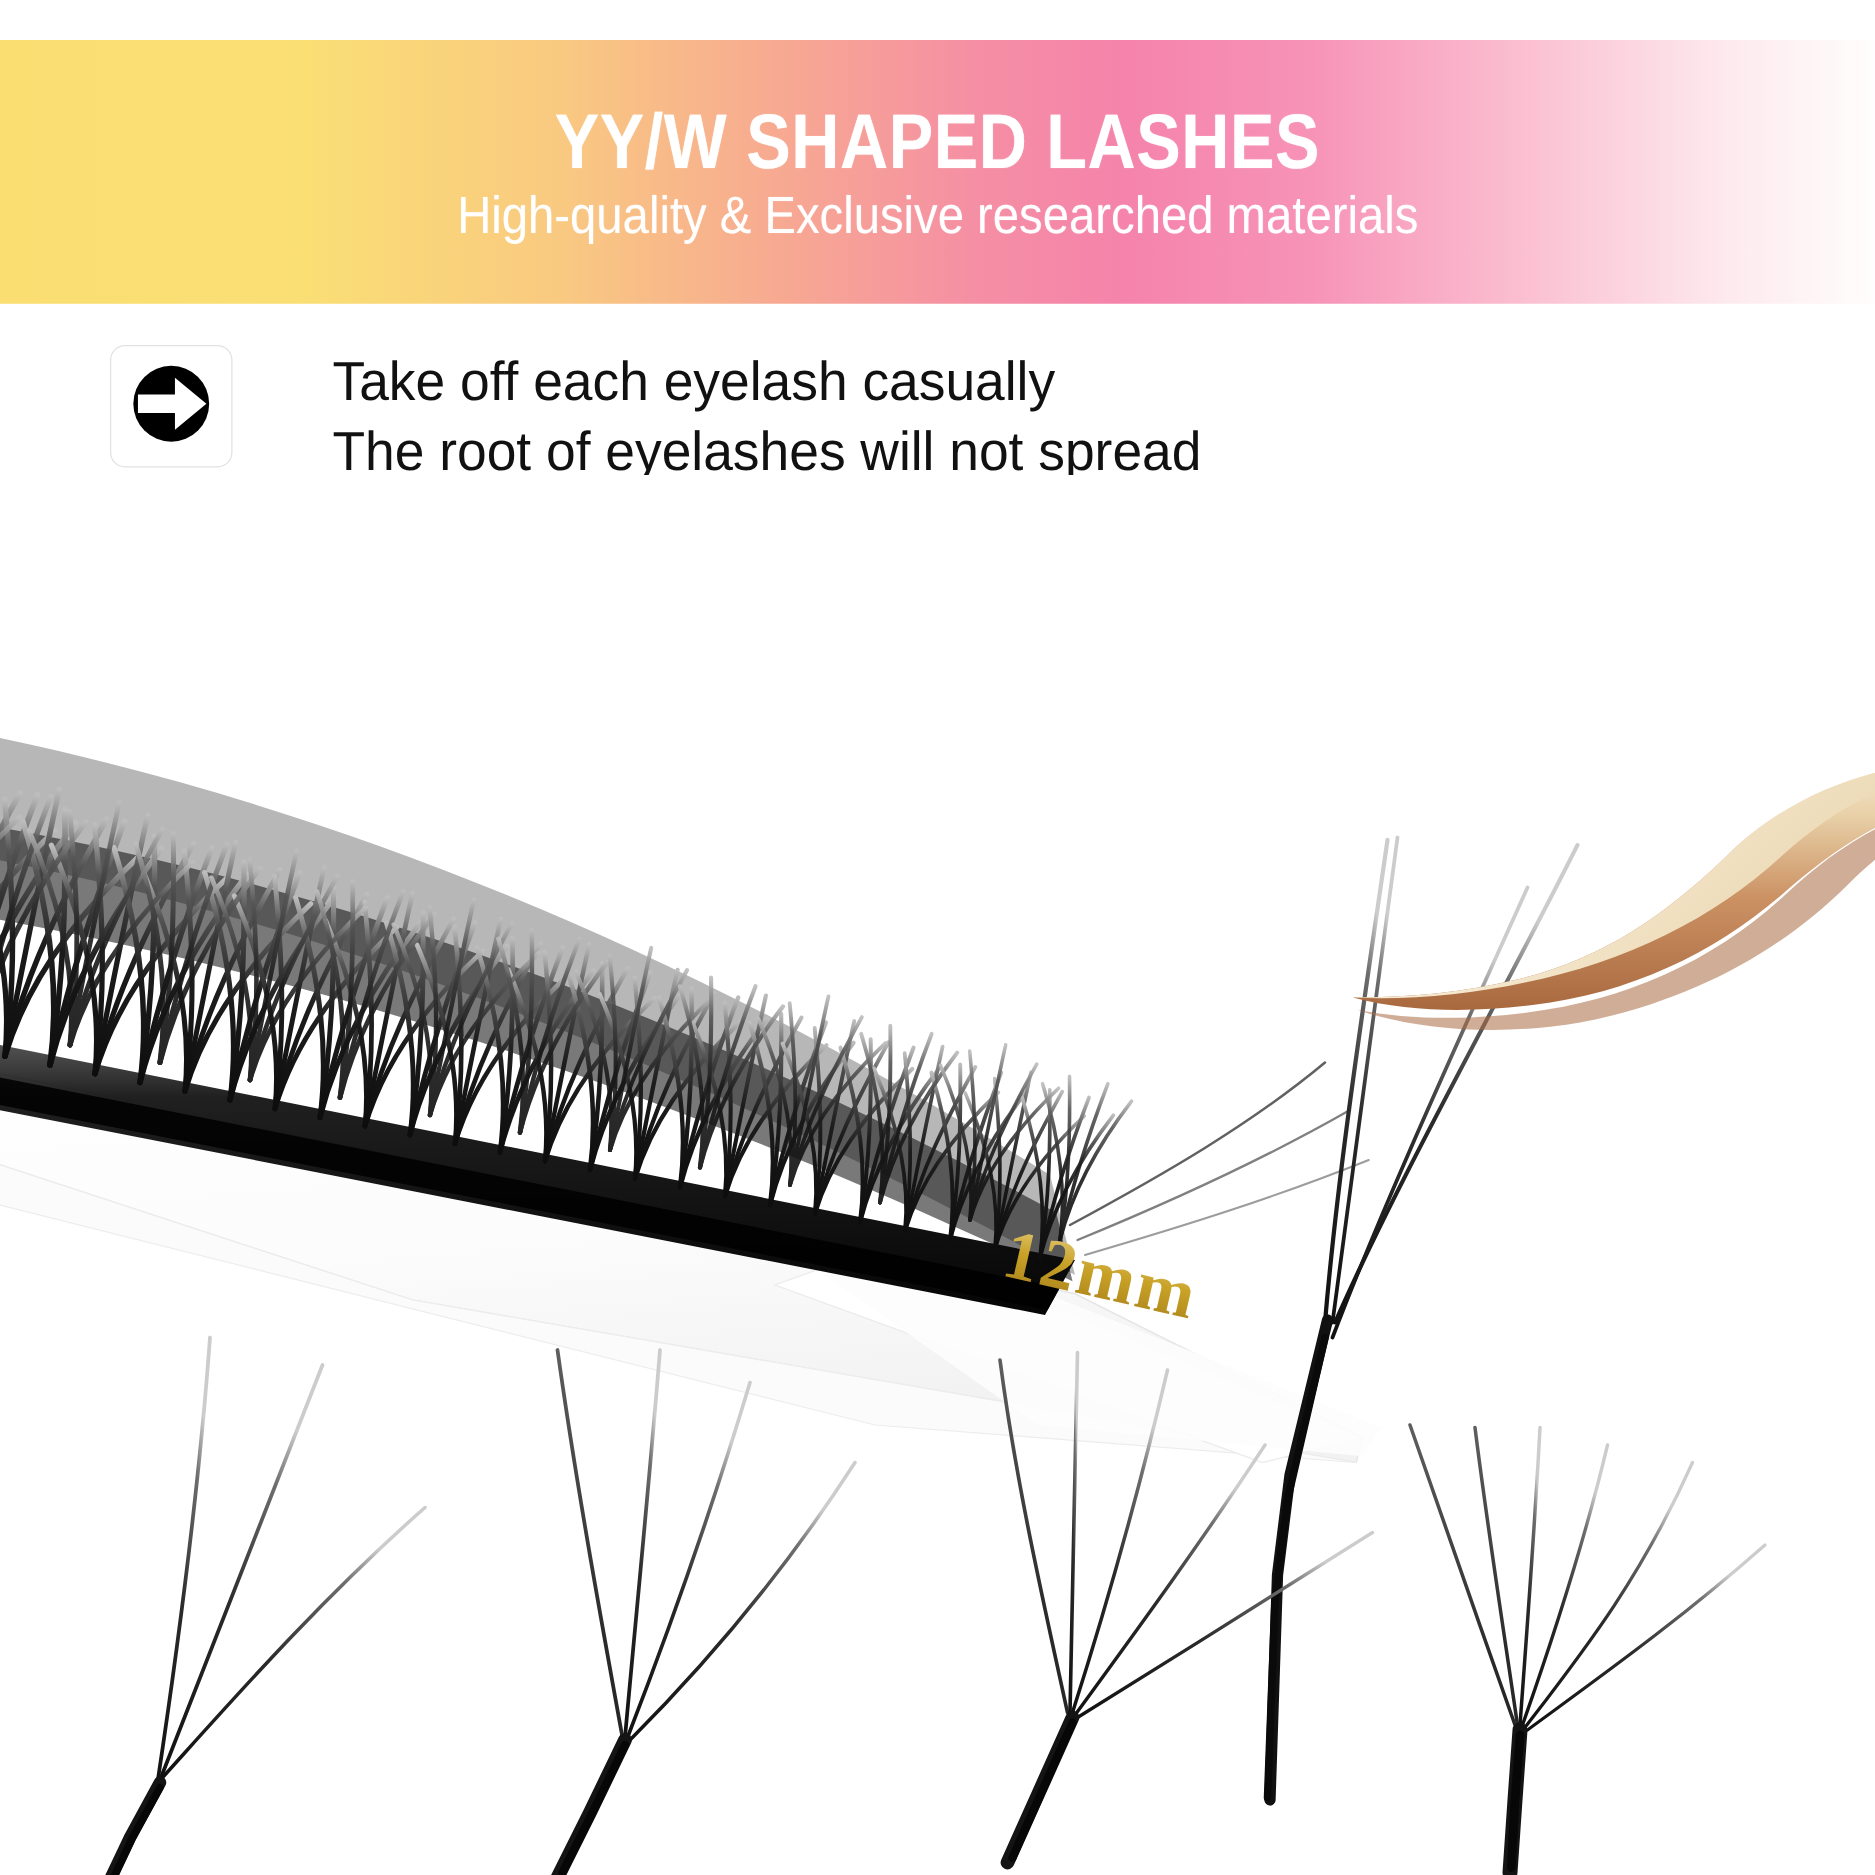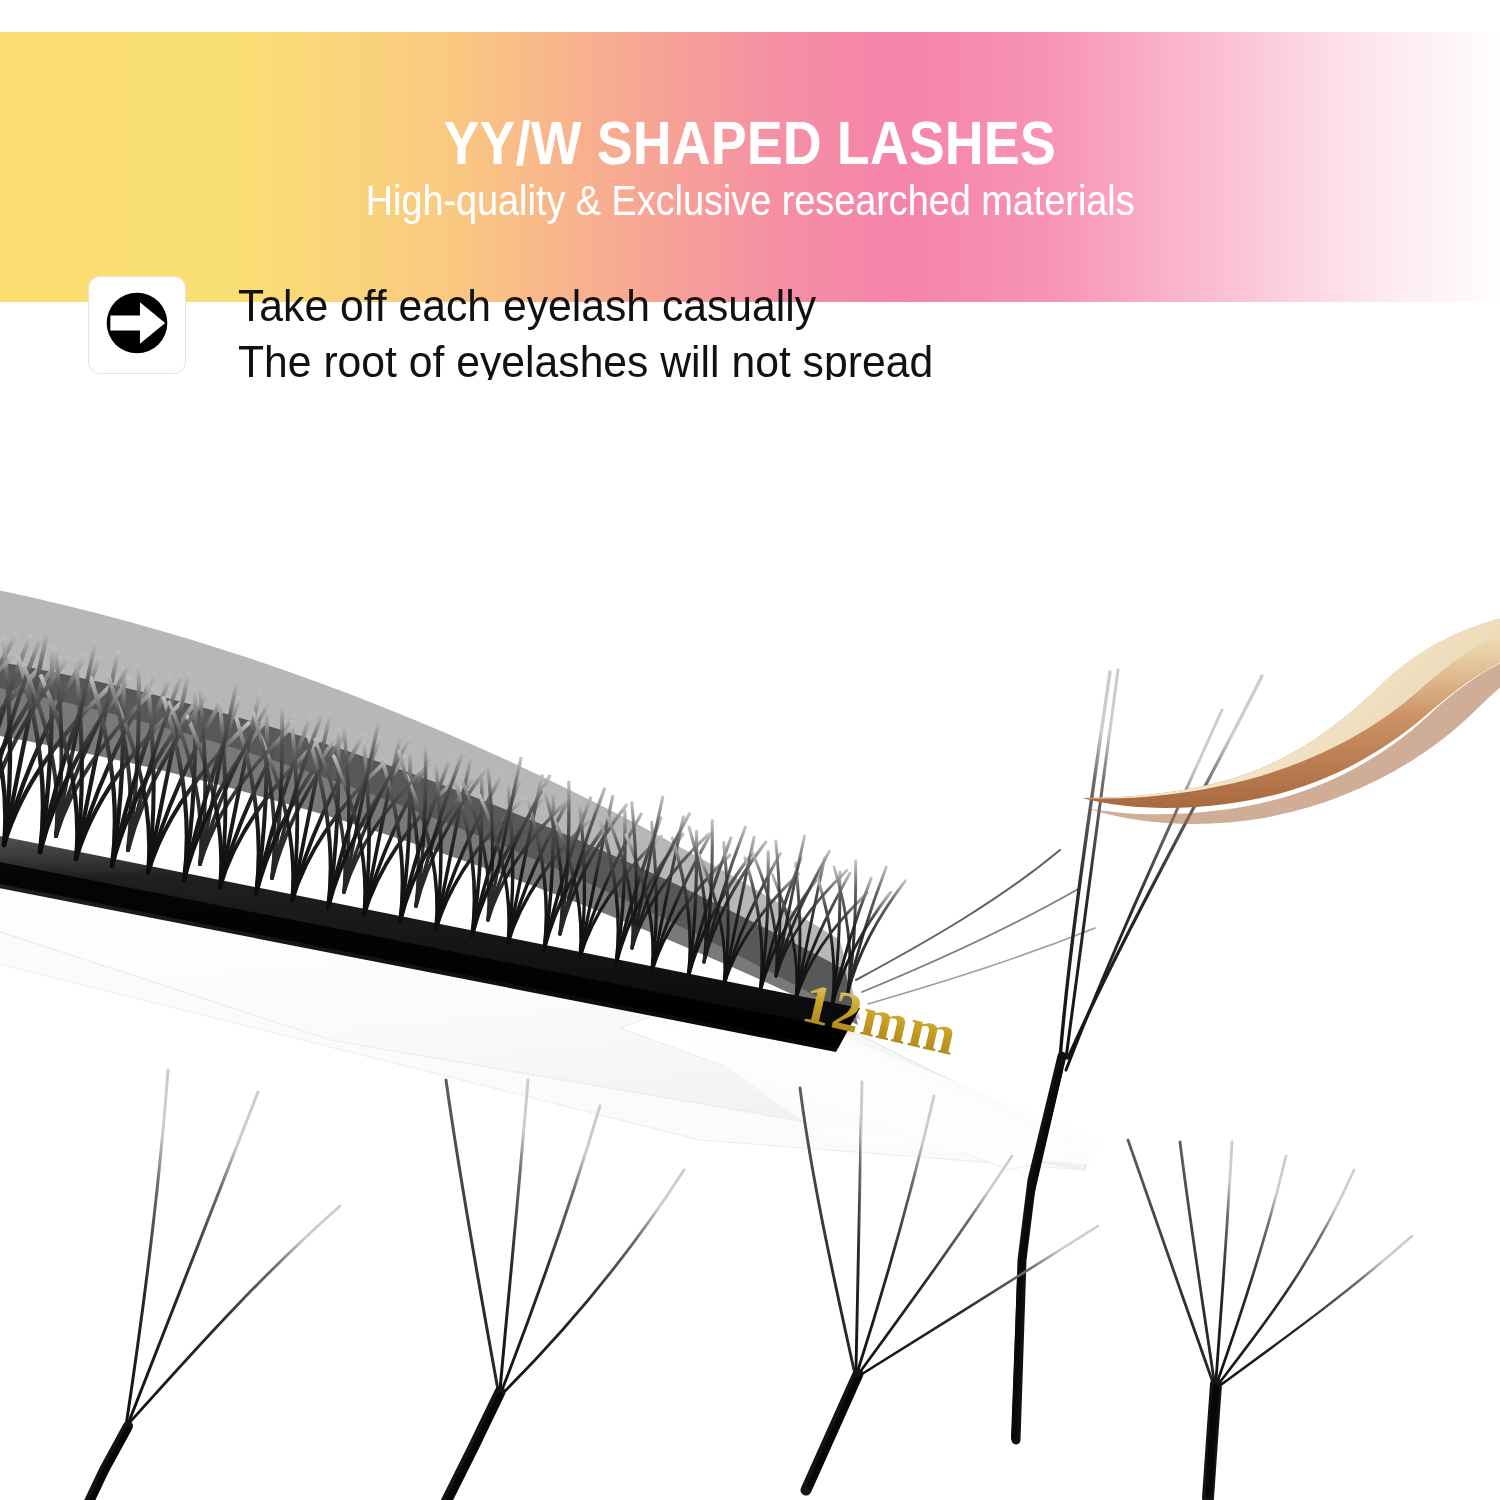--- a/index.html
+++ b/index.html
@@ -15,21 +15,21 @@
     font-family: "Liberation Sans", sans-serif;
     background: #ffffff;
   }
 
   
   .banner {
     position: absolute;
     left: 0;
     top: 32px;
     width: 1500px;
-    height: 270px;
+    height: 211px;
     background: linear-gradient(90deg,
         #fade72 0%,
         #fadf74 16%,
         #f9c981 30%,
         #f7a892 42%,
         #f58fa4 52%,
         #f583ab 60%,
         #f793b7 70%,
         #fbc2d3 82%,
         #fde9ee 92%,
@@ -63,21 +63,21 @@
     text-shadow: 0 0 1px rgba(255,255,255,0.4);
   }
 
   
   .callout {
     position: absolute;
     left: 88px;
     top: 276px;
     display: flex;
     align-items: flex-start;
-    gap: 52px;
+    gap: 80px;
   }
   .callout-iconbox {
     width: 96px;
     height: 96px;
     border: 1.5px solid #e2e2e2;
     border-radius: 12px;
     background: #ffffff;
     display: flex;
     align-items: center;
     justify-content: center;

